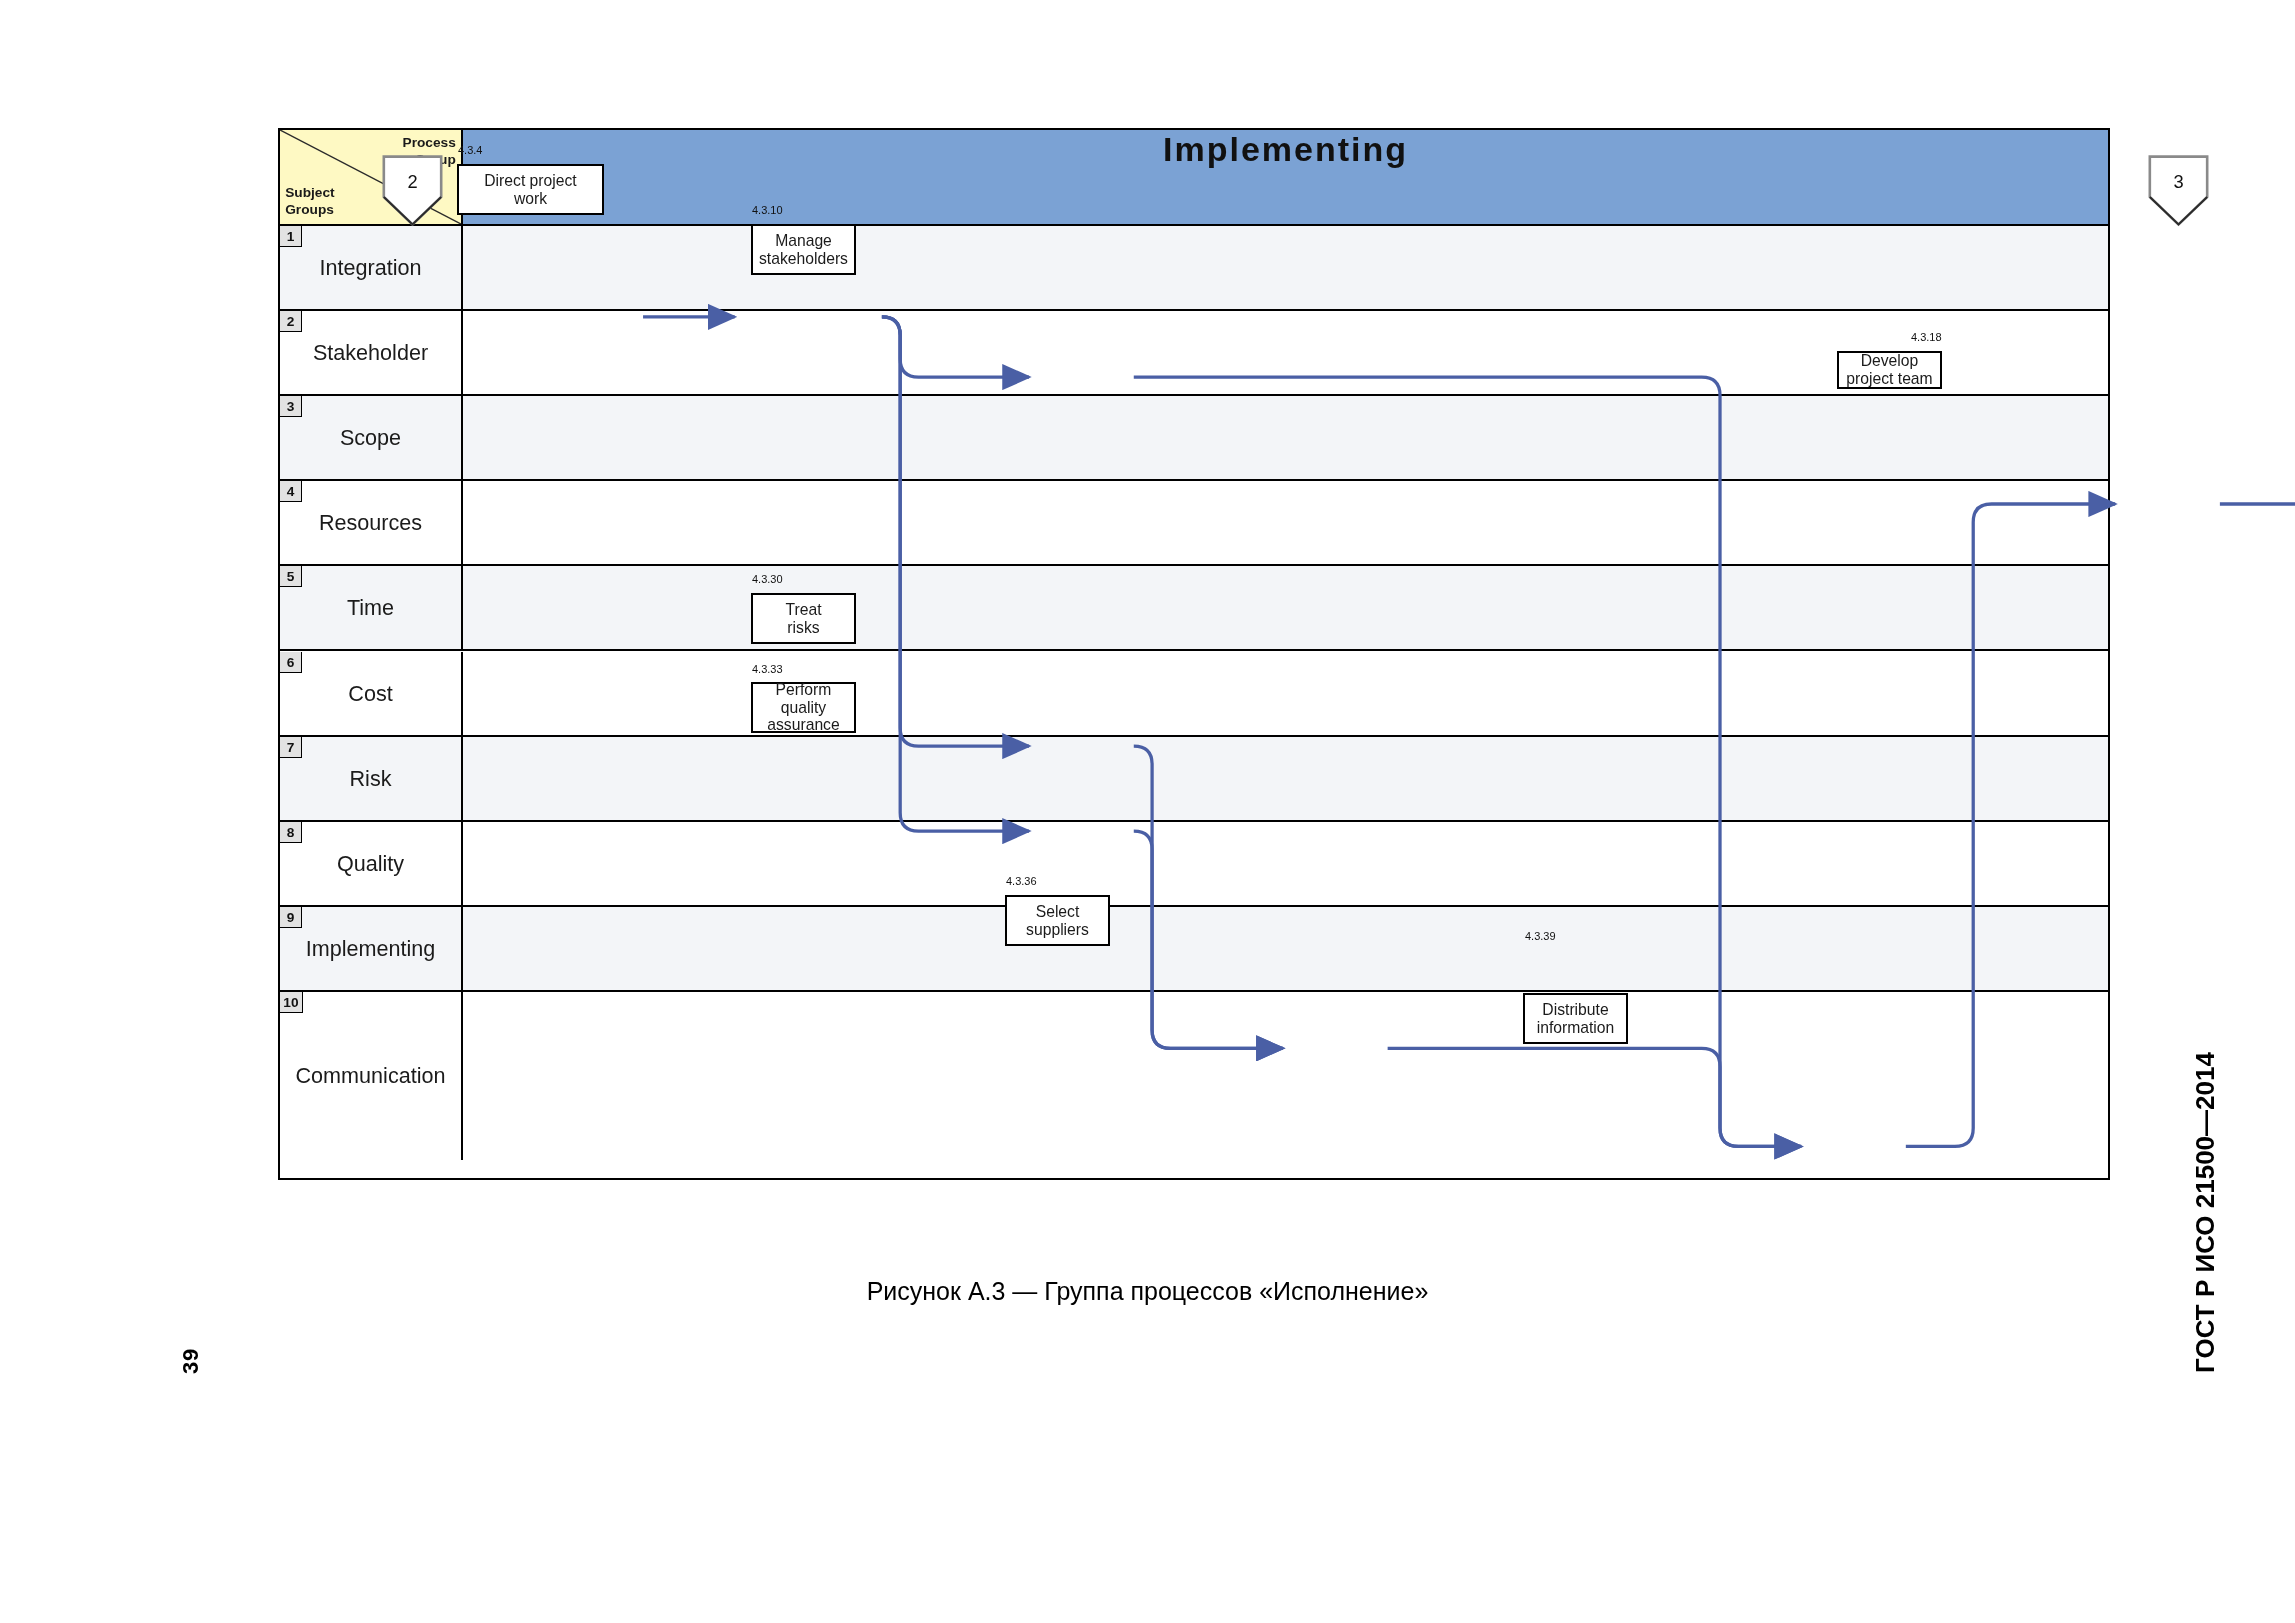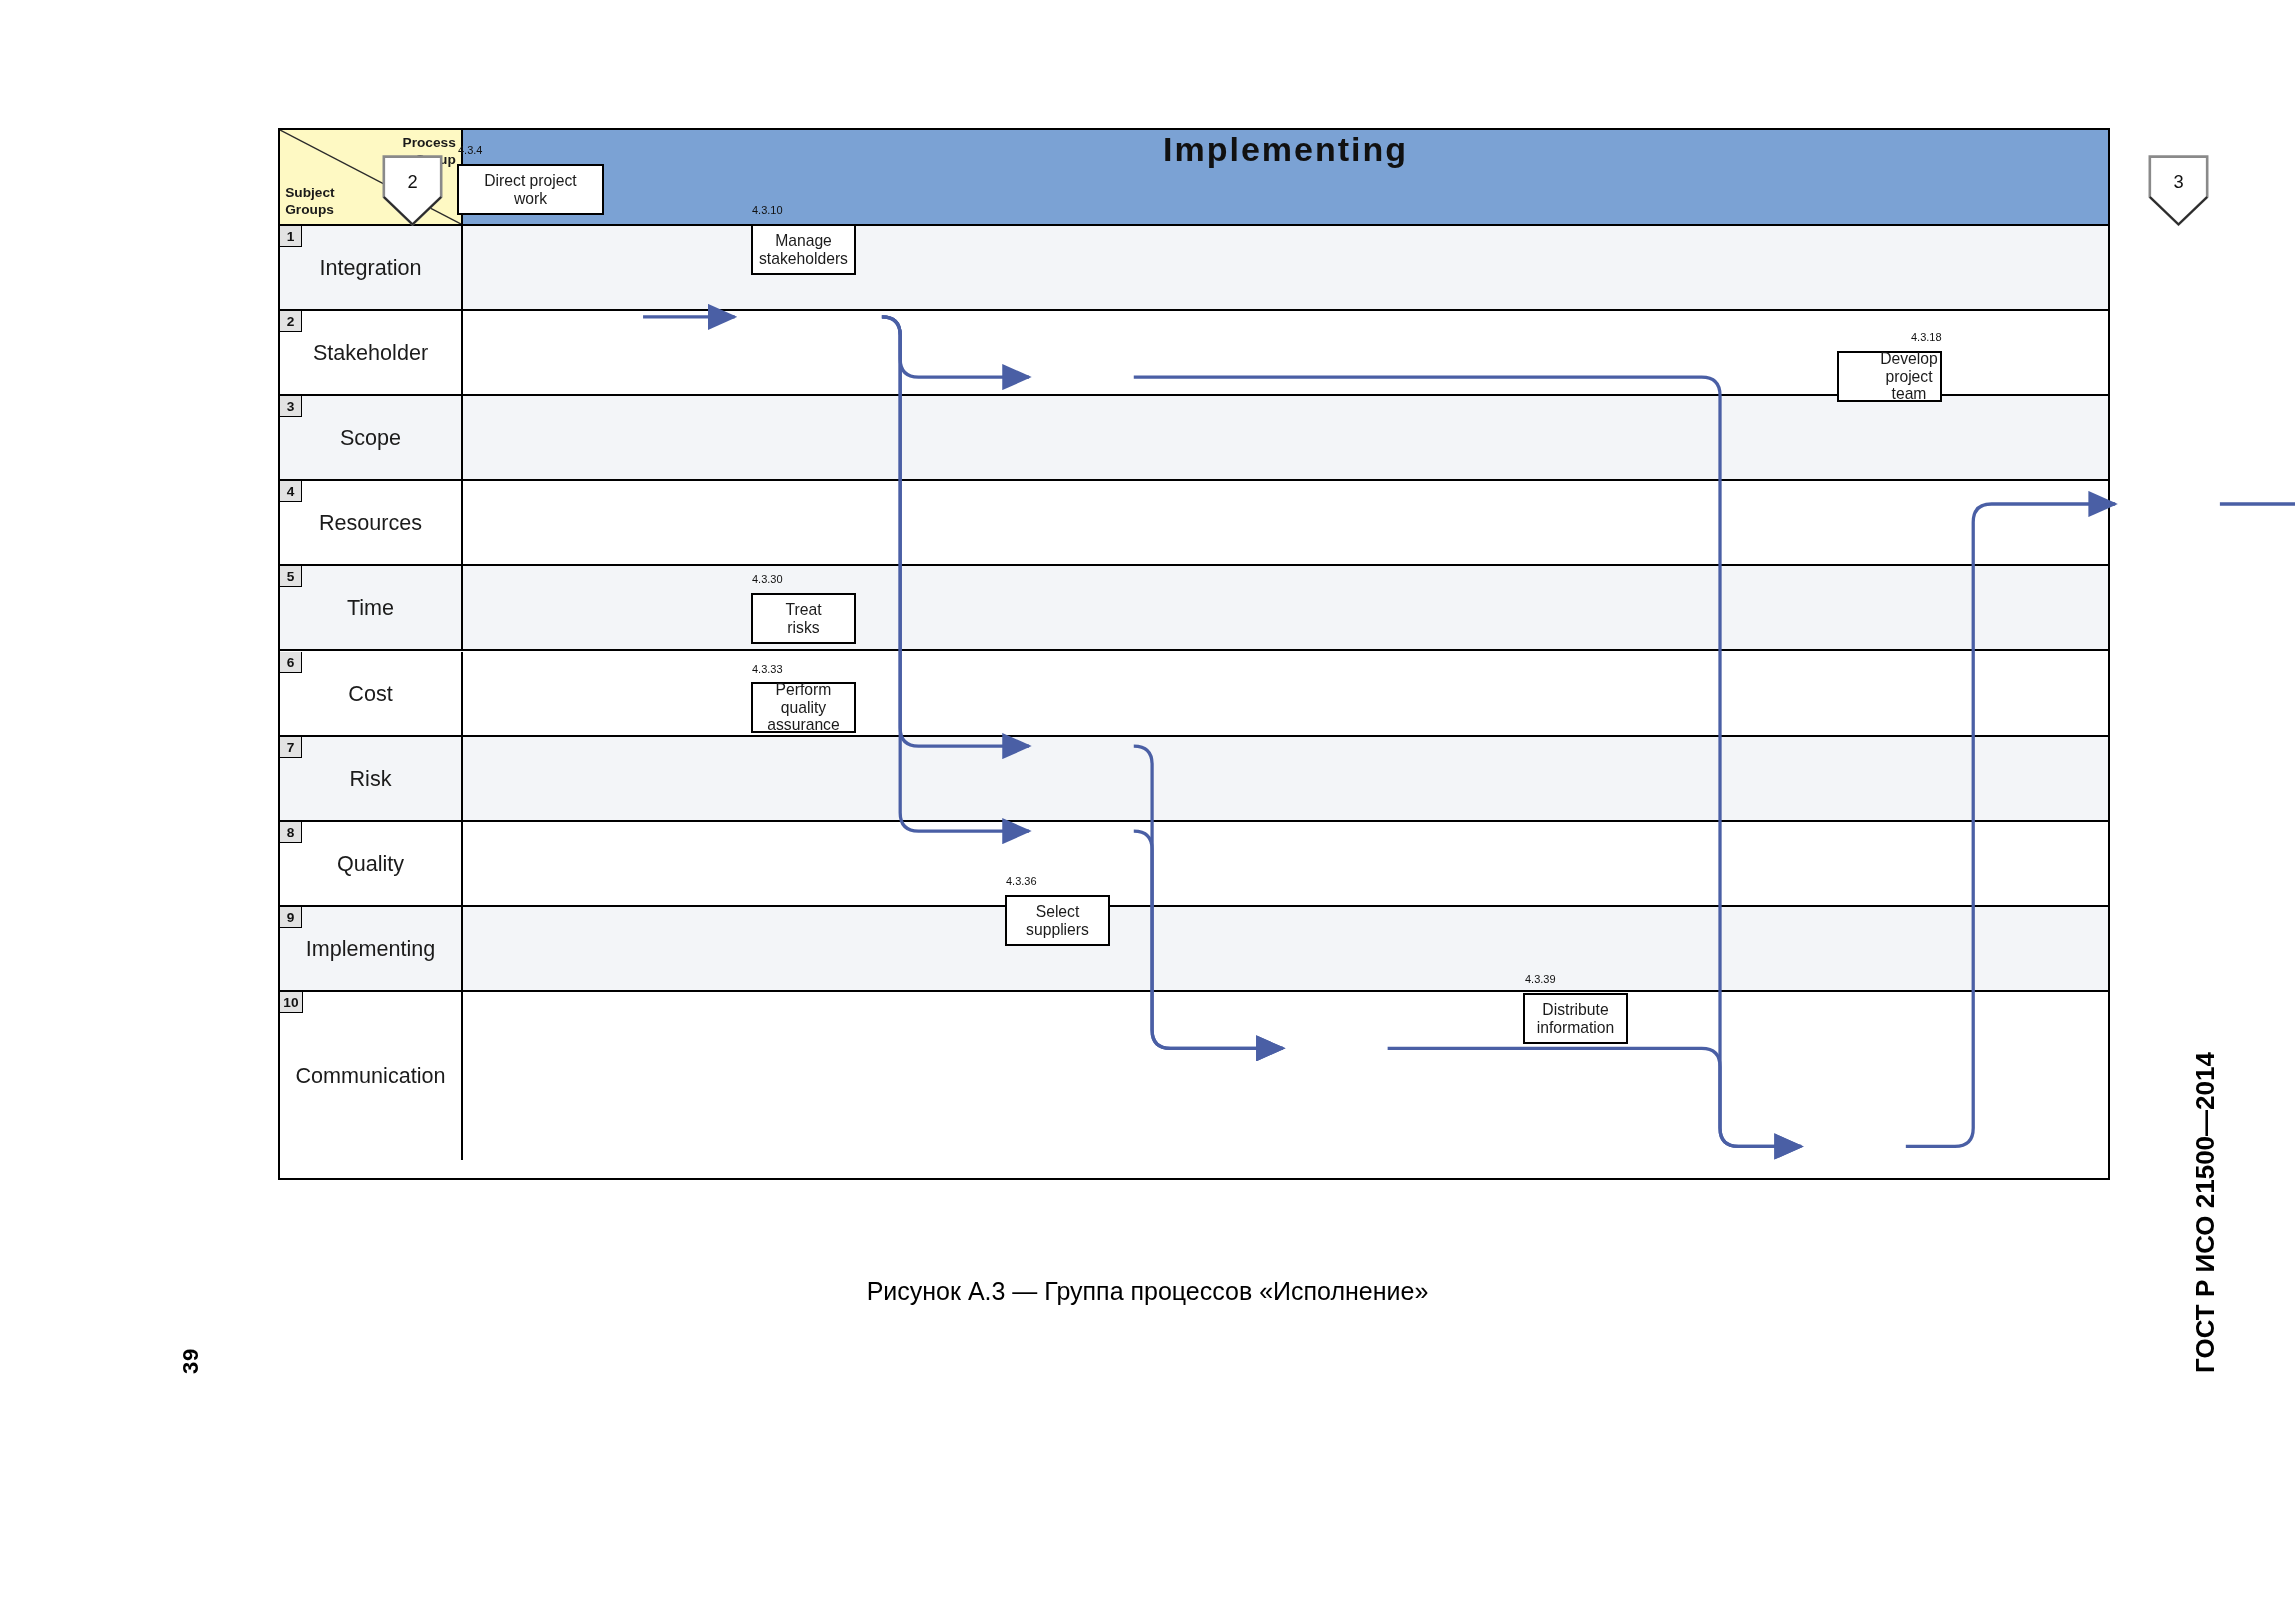--- a/index.html
+++ b/index.html
@@ -370,21 +370,21 @@
         </div>
       </div>
       <div class="proc-num" style="left: 472px; top: 74px;">4.3.10</div>
       <div class="proc-box" style="left: 471px; top: 94px; width: 105px; height: 51px;">
         <div class="proc-text">
           <div>Manage</div>
           <div>stakeholders</div>
         </div>
       </div>
       <div class="proc-num" style="left: 1631px; top: 201px; text-align: center;">4.3.18</div>
-      <div class="proc-box" style="left: 1557px; top: 221px; width: 105px; height: 51px; padding-left: 39px;">
+      <div class="proc-box" style="left: 1557px; top: 221px; width: 105px; height: 38px;">
         <div class="proc-text">
           <div>Develop</div>
           <div>project team</div>
         </div>
       </div>
       <div class="proc-num" style="left: 472px; top: 443px;">4.3.30</div>
       <div class="proc-box" style="left: 471px; top: 463px; width: 105px; height: 51px;">
         <div class="proc-text">
           <div>Treat</div>
           <div>risks</div>
@@ -398,21 +398,21 @@
           <div>assurance</div>
         </div>
       </div>
       <div class="proc-num" style="left: 726px; top: 745px;">4.3.36</div>
       <div class="proc-box" style="left: 725px; top: 765px; width: 105px; height: 51px;">
         <div class="proc-text">
           <div>Select</div>
           <div>suppliers</div>
         </div>
       </div>
-      <div class="proc-num" style="left: 1245px; top: 843px;">4.3.39</div>
+      <div class="proc-num" style="left: 1245px; top: 800px;">4.3.39</div>
       <div class="proc-box" style="left: 1243px; top: 863px; width: 105px; height: 51px;">
         <div class="proc-text">
           <div>Distribute</div>
           <div>information</div>
         </div>
       </div>
     </div>
 
 </div>
 

